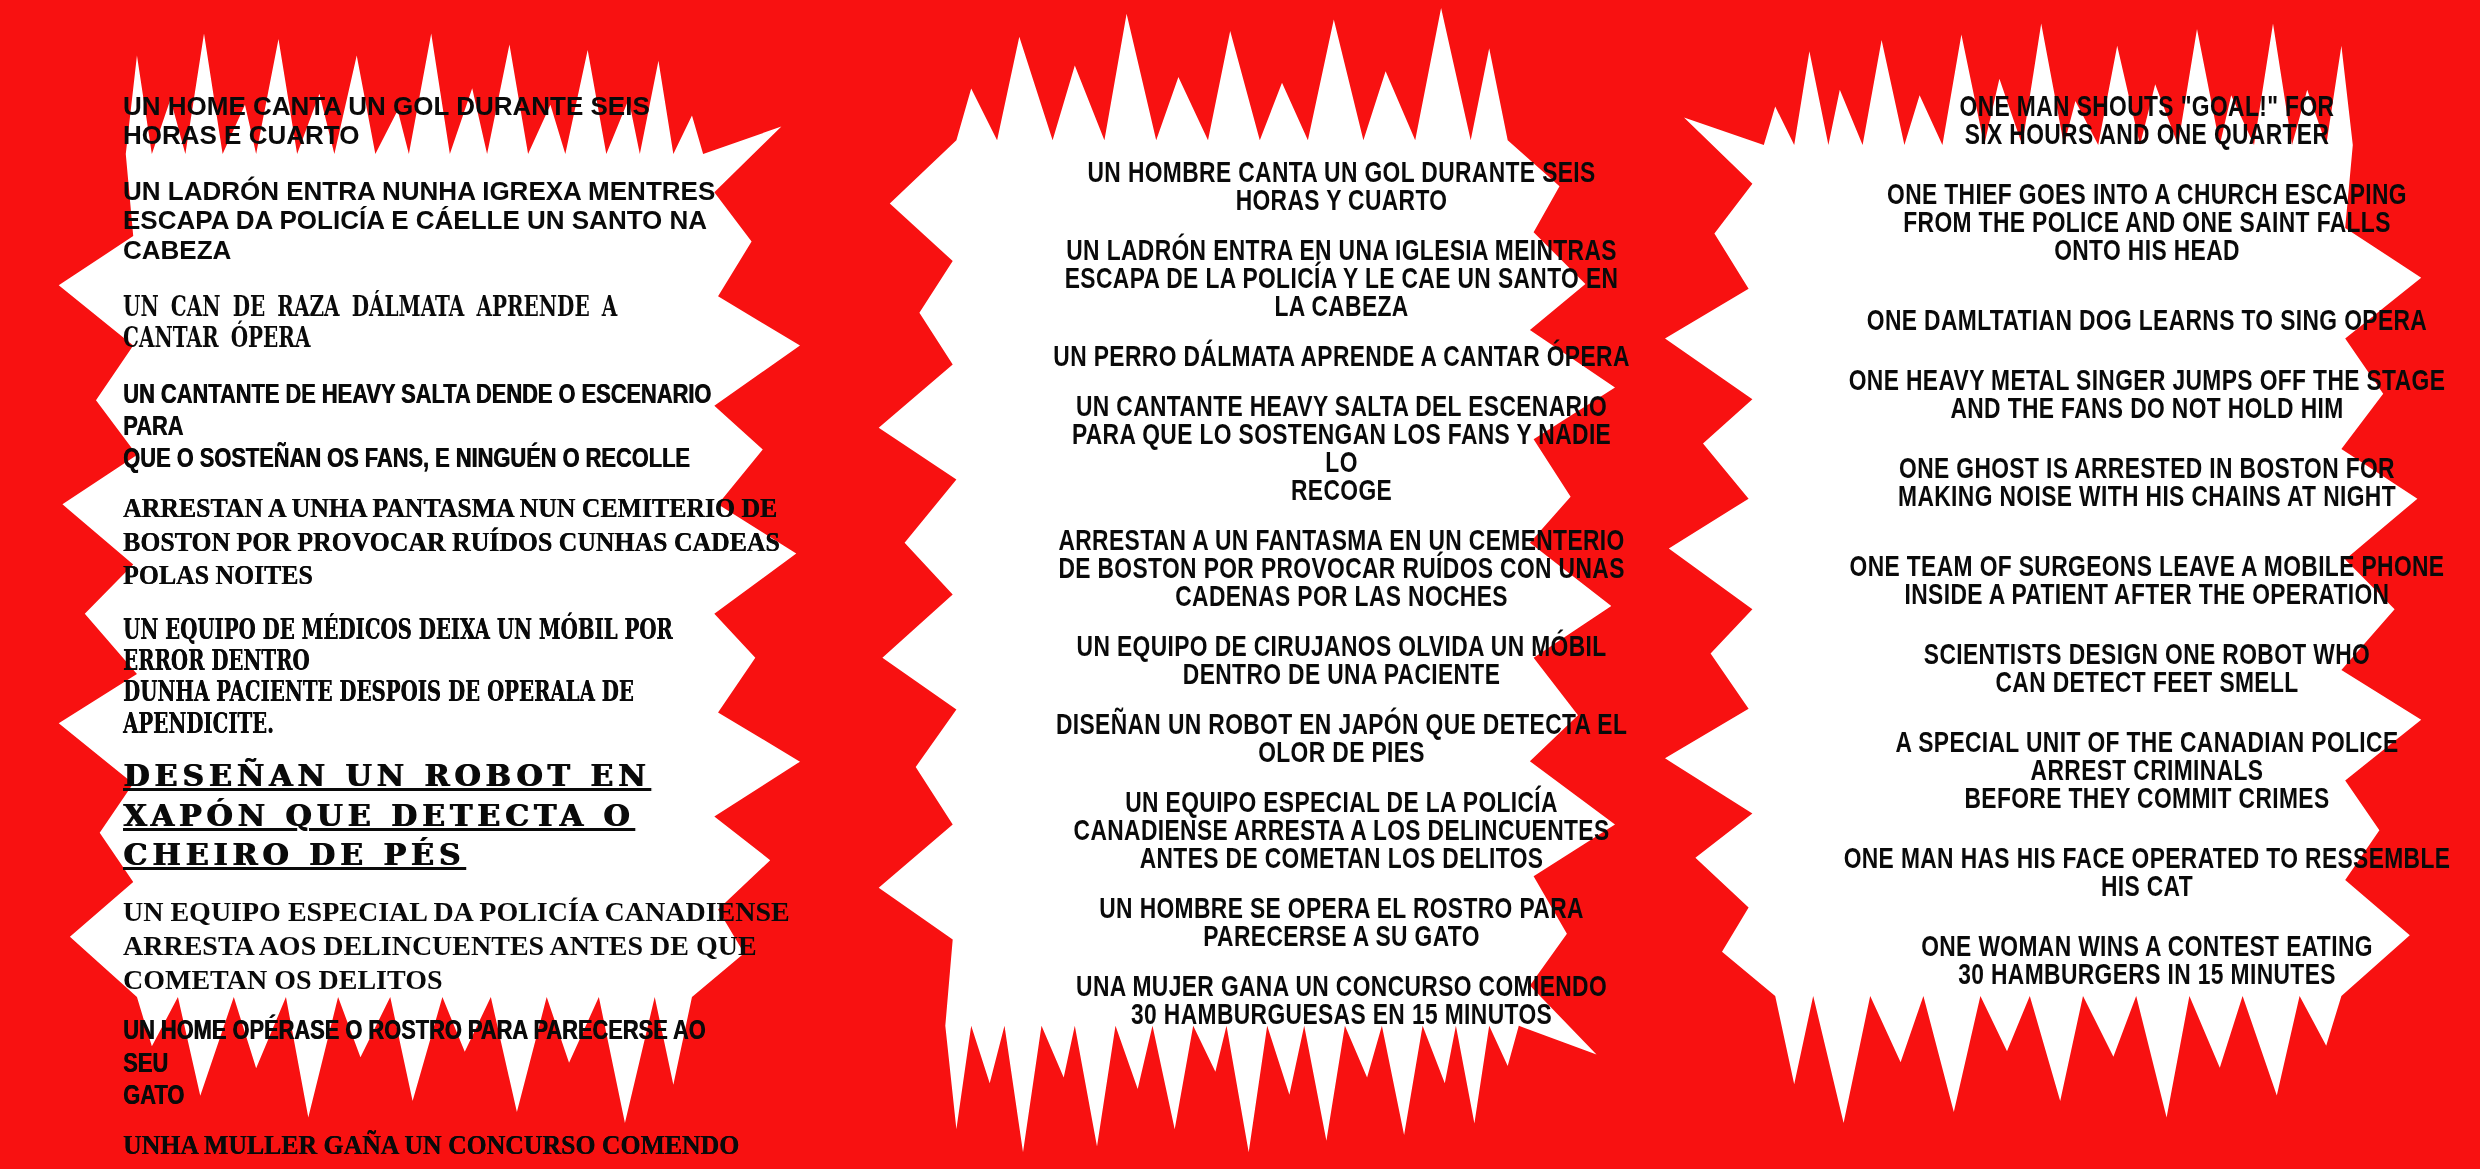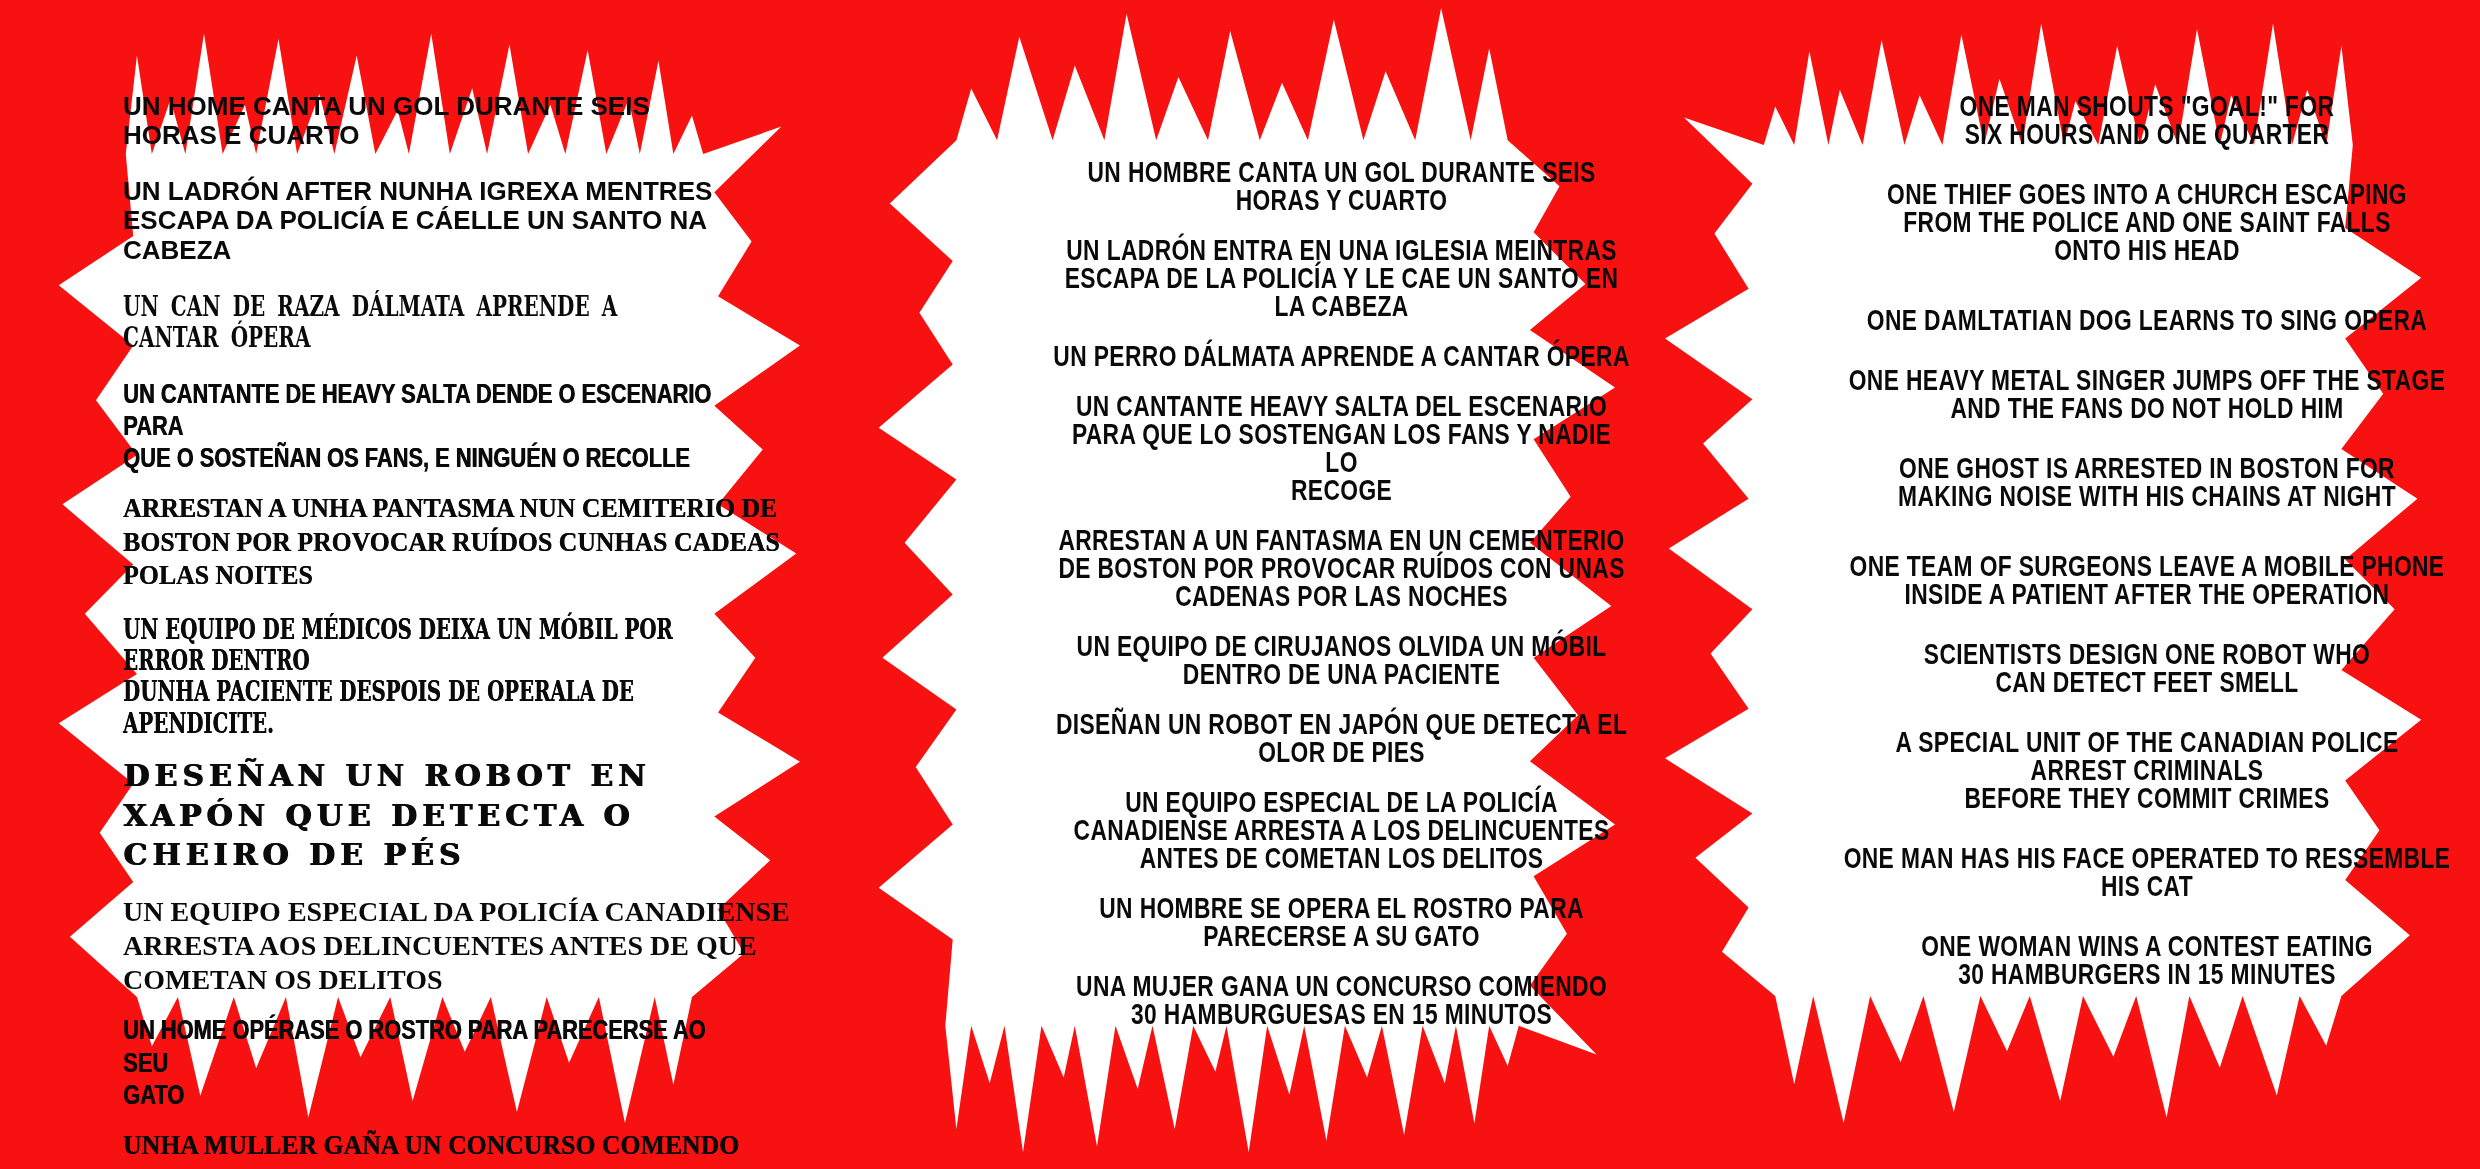--- a/index.html
+++ b/index.html
@@ -59,21 +59,21 @@
     white-space: pre-line;
   }
 
   
   #panel-galician p { width: max-content; max-width: 780px; transform-origin: left top; margin-bottom: 17px; }
   .l-sans      { font: 700 26px/1.13 "Liberation Sans", sans-serif; }
   .l-serifcond3{ font: 700 27px/1.16 "DejaVu Serif", serif; transform: scaleX(0.74); word-spacing: 7px; }
   .l-impact    { font: 700 28px/1.15 "Liberation Sans", sans-serif; transform: scaleX(0.78); text-shadow: 0.8px 0 0 currentColor; }
   .l-slab      { font: 700 28px/1.2  "Liberation Serif", serif; transform: scaleX(0.92); text-shadow: 0.4px 0 0 currentColor; }
   .l-serifcond { font: 700 27px/1.16 "DejaVu Serif", serif; transform: scaleX(0.73); text-shadow: 0.4px 0 0 currentColor; }
-  .l-display   { font: 700 30px/1.32 "DejaVu Serif", serif; letter-spacing: 5px; text-shadow: 1.2px 0 0 currentColor; }
+  .l-display   { font: 700 30px/1.32 "DejaVu Serif", serif; letter-spacing: 5px; text-shadow: 1.2px 0 0 currentColor; text-decoration: underline; }
   .l-times     { font: 700 28px/1.22 "Liberation Serif", serif; }
   #panel-galician p.l-sans:first-child { margin-bottom: 26px; }
   #panel-galician p:nth-child(2) { margin-bottom: 26px; }
   #panel-galician p:nth-child(3) { margin-bottom: 24px; }
   #panel-galician p:nth-child(5) { margin-bottom: 22px; }
   #panel-galician p:nth-child(7) { margin-bottom: 20px; }
 
   
   .m-comic {
     font: 700 30px/28px "Liberation Sans", sans-serif;
@@ -91,21 +91,21 @@
 </head>
 <body>
 
 <div class="poster">
 
   <section class="panel" id="panel-galician">
     <div class="burst"></div>
     <div class="content">
       <p class="l-sans">UN HOME CANTA UN GOL DURANTE SEIS
 HORAS E CUARTO</p>
-      <p class="l-sans">UN LADRÓN AFTER NUNHA IGREXA MENTRES
+      <p class="l-sans">UN LADRÓN ENTRA NUNHA IGREXA MENTRES
 ESCAPA DA POLICÍA E CÁELLE UN SANTO NA
 CABEZA</p>
       <p class="l-serifcond3">UN CAN DE RAZA DÁLMATA APRENDE A CANTAR ÓPERA</p>
       <p class="l-impact">UN CANTANTE DE HEAVY SALTA DENDE O ESCENARIO PARA
 QUE O SOSTEÑAN OS FANS, E NINGUÉN O RECOLLE</p>
       <p class="l-slab">ARRESTAN A UNHA PANTASMA NUN CEMITERIO DE
 BOSTON POR PROVOCAR RUÍDOS CUNHAS CADEAS
 POLAS NOITES</p>
       <p class="l-serifcond">UN EQUIPO DE MÉDICOS DEIXA UN MÓBIL POR ERROR DENTRO
 DUNHA PACIENTE DESPOIS DE OPERALA DE APENDICITE.</p>

